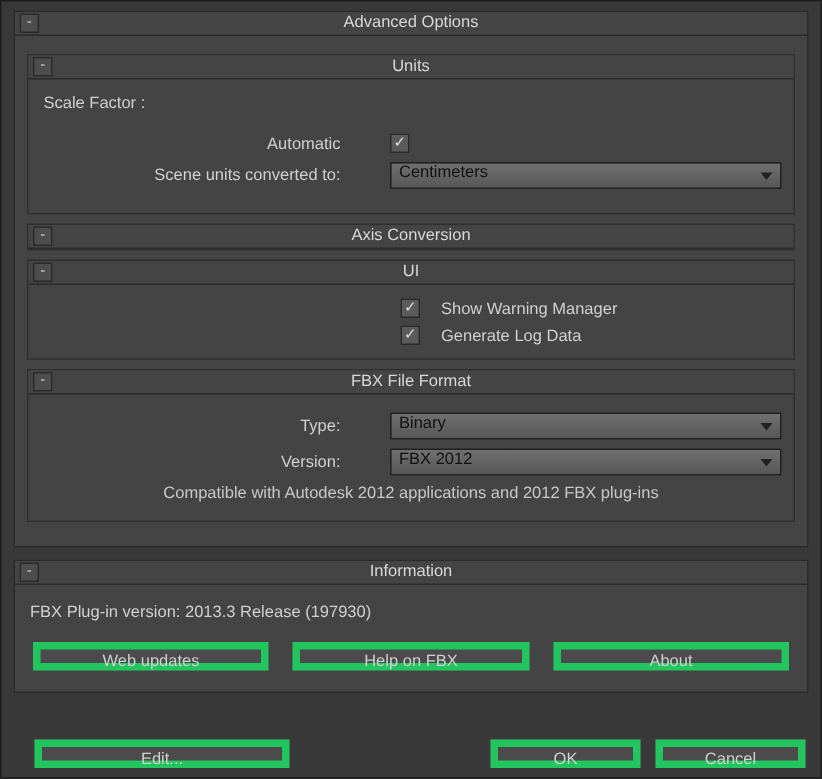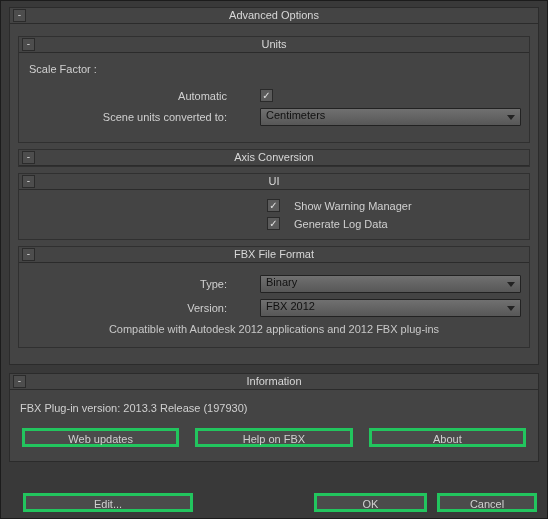--- a/index.html
+++ b/index.html
@@ -136,21 +136,21 @@
   }
   .btn-row {
     display: flex;
     gap: 16px;
     margin: 6px 4px 4px 4px;
   }
   .btn {
     flex: 1;
     height: 19px;
     background: #4b4b4b;
-    border: 3px solid #22c55e;
+    border: 5px solid #22c55e;
     color: #d0d0d0;
     font-size: 11px;
     text-align: center;
     line-height: 17px;
     cursor: pointer;
   }
   .bottom-bar {
     position: absolute;
     bottom: 6px;
     left: 12px;
@@ -271,17 +271,17 @@
         <div class="btn">Web updates</div>
         <div class="btn">Help on FBX</div>
         <div class="btn">About</div>
       </div>
     </div>
   </div>
 
   <div class="bottom-bar">
     <div class="btn" style="width:170px;">Edit...</div>
     <div class="spacer"></div>
-    <div class="btn" style="width:113px;margin-right:10px;">OK</div>
+    <div class="btn" style="width:100px;margin-right:10px;">OK</div>
     <div class="btn" style="width:100px;">Cancel</div>
   </div>
 
 </div>
 
 </body></html>

